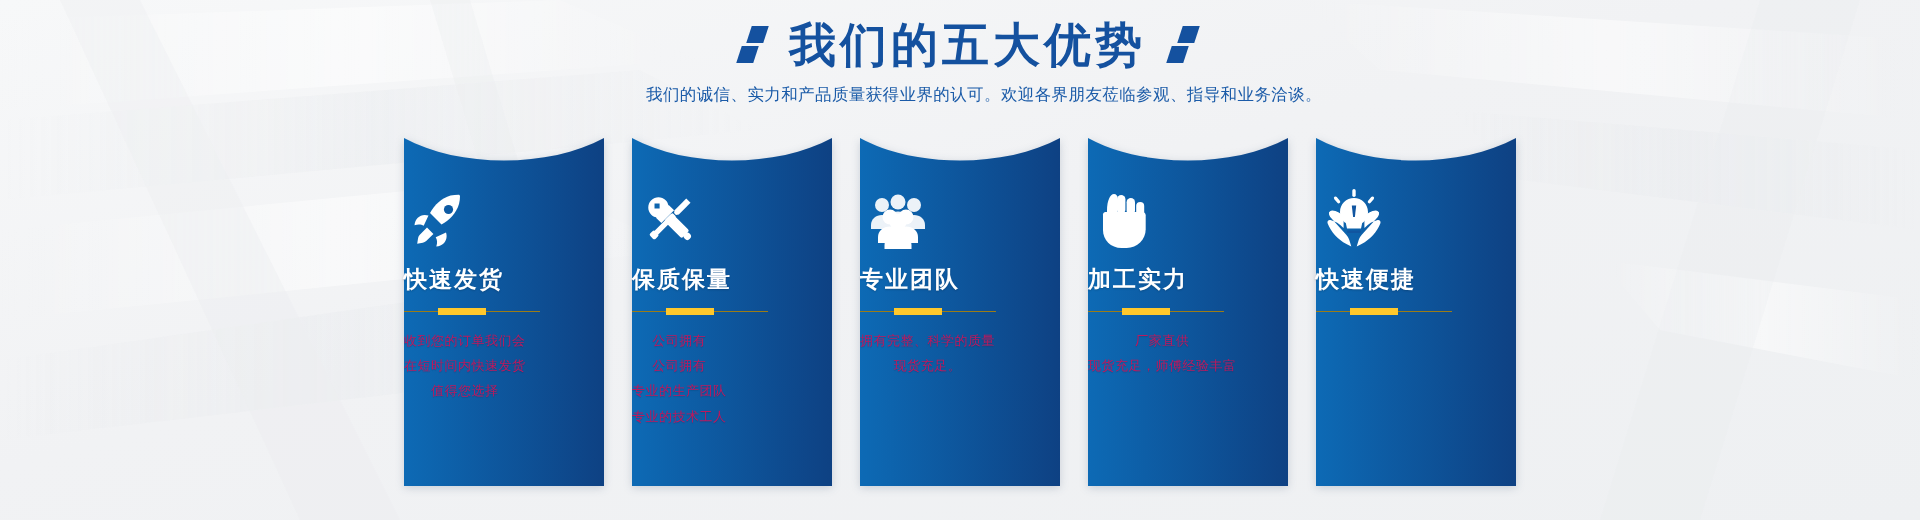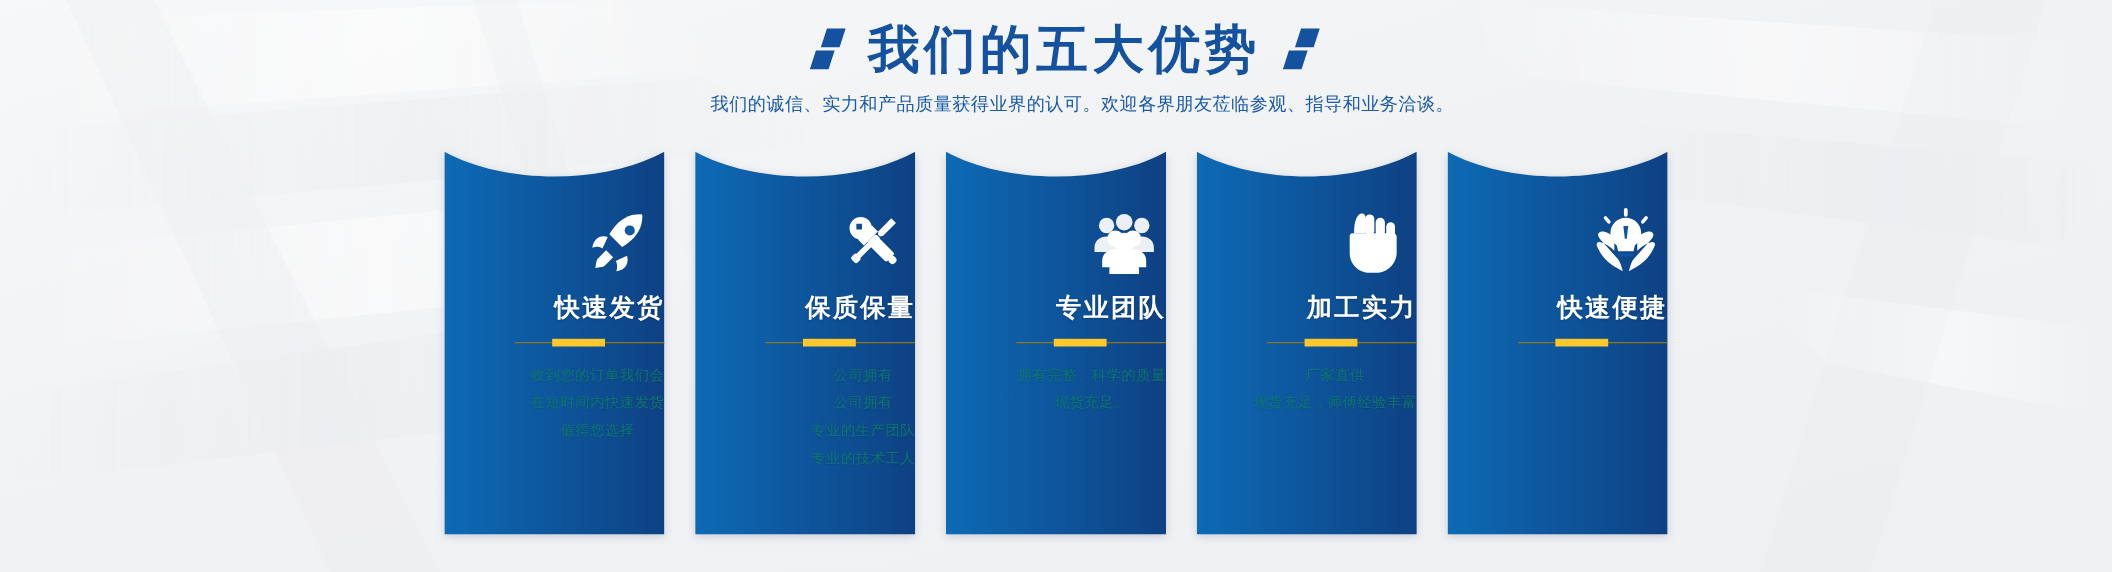--- a/index.html
+++ b/index.html
@@ -54,21 +54,21 @@
   }
   .card {
     position:relative;
     width:200px; height:348px;
     flex:0 0 200px;
     filter:drop-shadow(0 2px 4px rgba(20,50,90,.18));
   }
   .card-shape { position:absolute; inset:0; width:200px; height:348px; }
   .card-body {
     position:absolute; inset:0;
-    display:flex; flex-direction:column; align-items:flex-end;
+    display:flex; flex-direction:column; align-items:flex-start;
     padding-top:44px;
   }
   .icon-wrap {
     width:76px; height:74px;
     display:flex; align-items:center; justify-content:center;
     margin-bottom:10px;
   }
   .icon-wrap svg { display:block; }
   .card-title {
     font-size:23px; font-weight:bold; color:#ffffff;
@@ -81,21 +81,21 @@
   }
   .divider .thin {
     position:absolute; left:0; right:0; top:3px; height:1.6px;
     background:#9b7c17;
   }
   .divider .thick {
     position:absolute; left:34px; width:48px; top:0; height:7px;
     background:#ffc82c;
   }
   .card-desc {
-    font-size:13px; color:#0f766e; line-height:1.95;
+    font-size:13px; color:#be185d; line-height:1.95;
     text-align:center; letter-spacing:.5px;
     text-shadow:0 1px 1px rgba(0,0,0,.12);
   }
   .card-desc div { white-space:nowrap; }
 </style>
 </head>
 <body>
 
 <div id="bg">
   <svg id="bg-svg" viewBox="0 0 1920 520" preserveAspectRatio="none">

